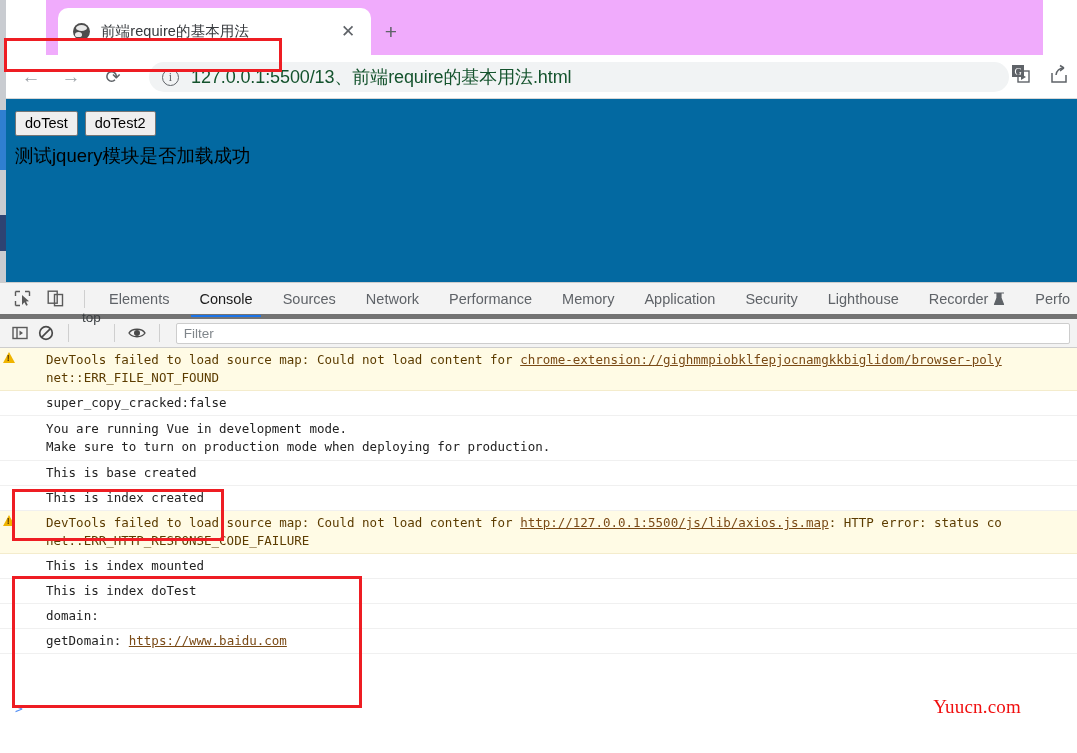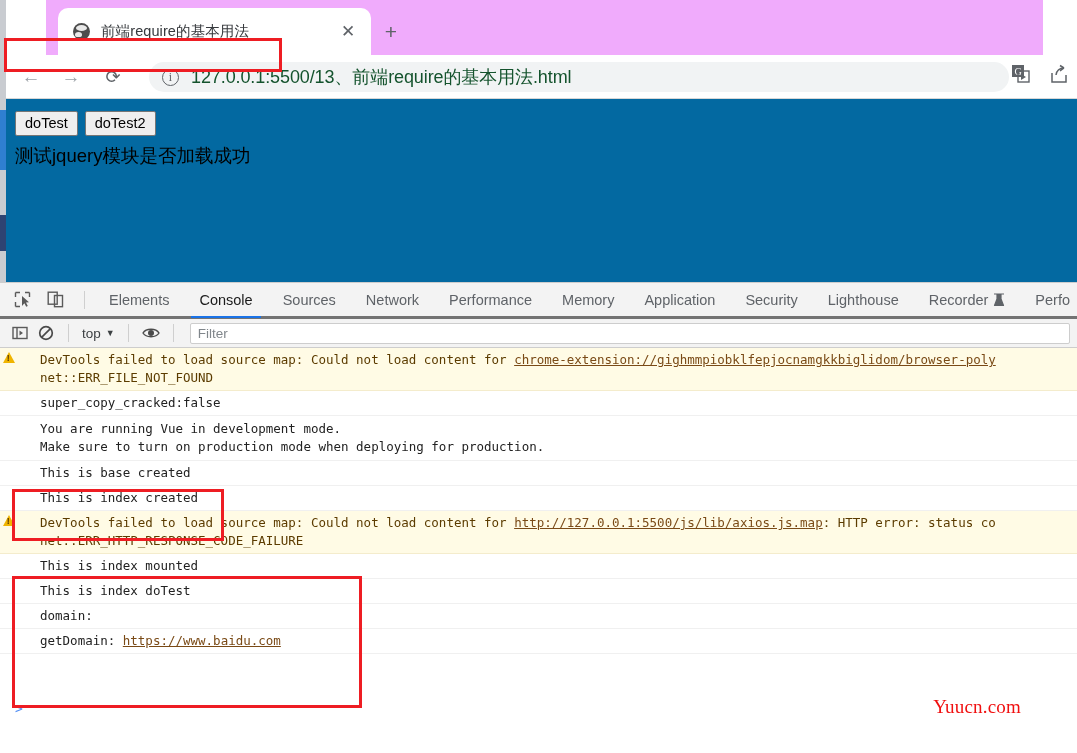--- a/index.html
+++ b/index.html
@@ -128,21 +128,21 @@
   .hl-box { position: absolute; border: 3px solid #ee1d23; pointer-events: none; }
   #hl-jq { left: 4px; top: 38px; width: 278px; height: 34px; }
 
   
   .devtools {
     position: absolute; left: 0; top: 282px; width: 1077px; height: 471px;
     background: #ffffff; border-top: 1px solid #cdcdcd;
   }
   .dt-tabbar {
     position: relative; height: 36px; background: #f3f3f3;
-    border-bottom: 3px solid #737373;
+    border-bottom: 5px solid #737373;
     display: flex; align-items: center;
   }
   .dt-tool-icons { display: flex; align-items: center; padding-left: 9px; gap: 7px; }
   .dt-icon-btn {
     width: 26px; height: 26px; display: flex; align-items: center; justify-content: center;
     color: #5a5a5a;
   }
   .dt-sep { width: 1px; height: 18px; background: #cfcfcf; margin: 0 9px; }
   .dt-tabs { display: flex; align-items: stretch; height: 36px; }
   .dt-tab {
@@ -155,39 +155,40 @@
     content: ""; position: absolute; left: 7px; right: 7px; bottom: 0; height: 2px;
     background: #1a73e8;
   }
 
   .dt-filterbar {
     position: relative; height: 29px; background: #f3f3f3;
     border-bottom: 1px solid #cdcdcd;
     display: flex; align-items: center; padding-left: 7px;
   }
   .ctx-select {
-    font-size: 13.5px; color: #3c4043; display: flex; align-items: center; gap: 5px;
+    font-size: 13.5px; color: #3c4043; display: flex; align-items: center; gap: 21px;
     padding: 0 4px;
+    flex-direction: column;
   }
   .filter-input {
     flex: 1; height: 21px; margin-left: 7px; margin-right: 7px;
     background: #ffffff; border: 1px solid #cdcdcd; border-radius: 2px;
     display: flex; align-items: center; padding-left: 7px;
     font-size: 13.5px; color: #80868b;
   }
 
   
   .console {
     position: relative; height: 406px; overflow: hidden;
     font-family: "DejaVu Sans Mono", monospace;
     font-size: 12.5px; color: #222;
   }
   .row {
     position: relative; border-bottom: 1px solid #f0f0f0;
-    padding: 3px 0 3px 8px; line-height: 18px; white-space: nowrap; overflow: hidden;
+    padding: 3px 0 3px 14px; line-height: 18px; white-space: nowrap; overflow: hidden;
   }
   .row.warn { background: #fffbe5; border-bottom: 1px solid #f4eccc; }
   .row .gutter {
     position: absolute; left: 0; top: 0; bottom: 0; width: 18px;
     display: flex; justify-content: center; padding-top: 4px;
   }
   .row .body { margin-left: 32px; margin-right: 0; }
   .row.warn .body { margin-left: 32px; color: #5c3c00; }
   .warn-tri {
     width: 0; height: 0; border-left: 6px solid transparent; border-right: 6px solid transparent;

